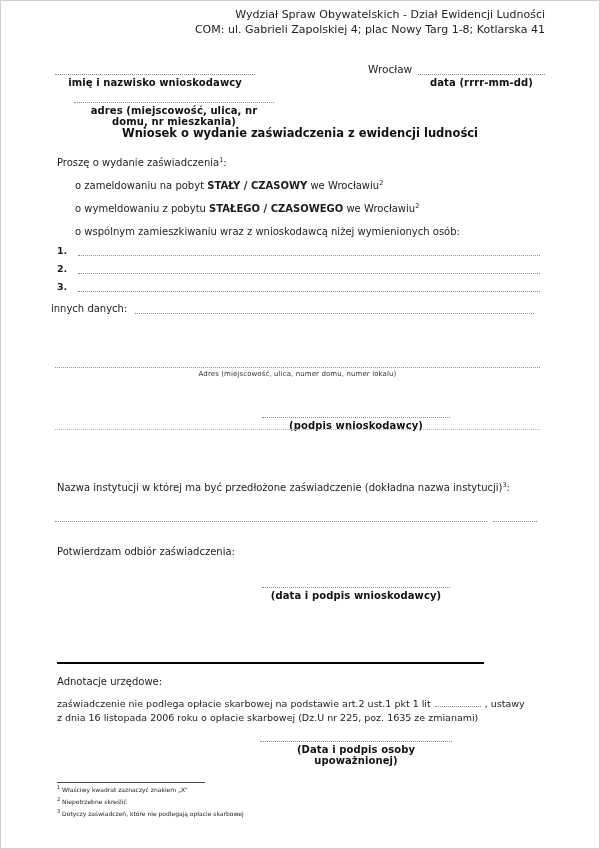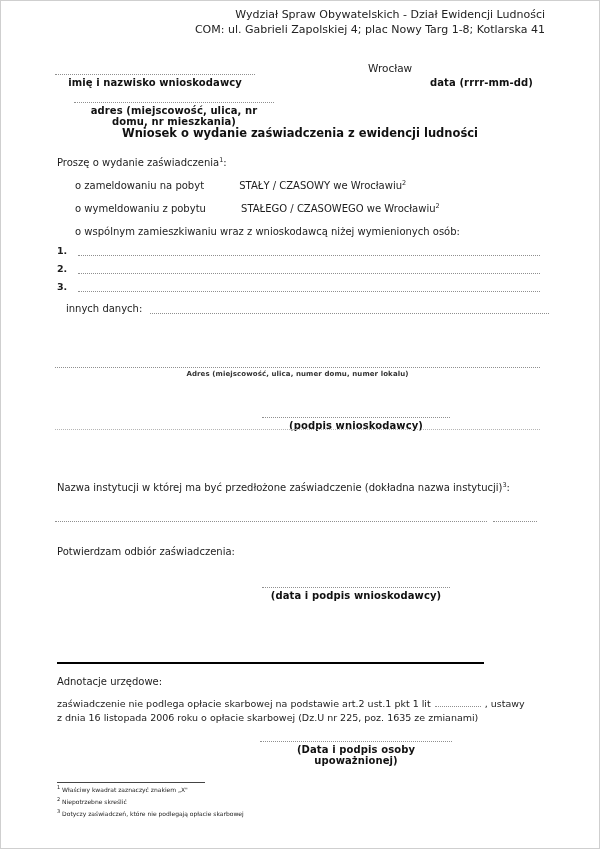--- a/index.html
+++ b/index.html
@@ -18,27 +18,27 @@
   .fill-line { border-bottom: 1px dotted #8f8f8f; }
   .fill-line.light { border-bottom: 1px dotted #b5b5b5; }
   .field-label {
     font-size: 10px;
     font-weight: bold;
     color: #111;
     text-align: center;
     padding-top: 2px;
     letter-spacing: 0.1px;
   }
-  .field-label.regular { font-weight: bold; font-size: 7px; color: #333; }
+  .field-label.regular { font-weight: normal; font-size: 7px; color: #333; }
   .header-block { text-align: right; line-height: 1.35; }
   .header-line1 { font-size: 11px; color: #222; text-align: right; }
   .header-line2 { font-size: 11px; color: #222; }
   .form-title { text-align: center; font-weight: bold; font-size: 11.5px; color: #111; }
   .option-row { font-size: 10px; }
-  .option-row b { font-weight: normal; margin-left: 32px; }
+  .option-row b { font-weight: bold; }
   sup { font-size: 6.5px; vertical-align: super; line-height: 0; }
   .num-row { display: flex; align-items: flex-end; }
   .num-label { font-size: 9.5px; font-weight: bold; width: 21px; flex: none; }
   .num-row .fill-line { flex: 1; height: 100%; }
   .inline-blank {
     display: inline-block;
     width: 46px;
     border-bottom: 1px dotted #8f8f8f;
     margin: 0 4px;
     height: 9px;
@@ -58,21 +58,21 @@
     <div class="header-line1">Wydział Spraw Obywatelskich - Dział Ewidencji Ludności</div>
     <div class="header-line2">COM:  ul. Gabrieli Zapolskiej 4; plac Nowy Targ 1-8; Kotlarska 41</div>
   </div>
 
   <div class="abs" style="left:55px; top:63px; width:200px;">
     <div class="fill-line" style="height:12px;"></div>
     <div class="field-label">imię i nazwisko wnioskodawcy</div>
   </div>
 
   <div class="abs" style="left:368px; top:62px; width:177px;">
-    <div style="display:flex; align-items:flex-start;flex-direction:column;">
+    <div style="display:flex; align-items:center;">
       <span class="txt" style="font-size:10.5px;">Wrocław</span>
       <div class="fill-line" style="flex:1; margin-left:6px; height:13px;"></div>
     </div>
     <div class="field-label" style="margin-left:50px;">data (rrrr-mm-dd)</div>
   </div>
 
   <div class="abs" style="left:55px; top:91px; width:200px;margin-left:19px;">
     <div class="fill-line" style="height:12px;"></div>
     <div class="field-label">adres (miejscowość, ulica, nr domu, nr mieszkania)</div>
   </div>
@@ -93,21 +93,21 @@
   </div>
   <div class="abs num-row" style="left:57px; top:260px; width:483px; height:14px;">
     <span class="num-label">2.</span>
     <div class="fill-line"></div>
   </div>
   <div class="abs num-row" style="left:57px; top:278px; width:483px; height:14px;">
     <span class="num-label">3.</span>
     <div class="fill-line"></div>
   </div>
 
-  <div class="abs" style="left:66px; top:300px; width:483px; display:flex; align-items:flex-end; height:14px;">
+  <div class="abs" style="left:51px; top:300px; width:483px; display:flex; align-items:flex-end; height:14px;">
     <span class="txt">innych danych:</span>
     <div class="fill-line" style="flex:1; margin-left:8px; height:100%;"></div>
   </div>
 
 
   <div class="abs" style="left:55px; top:356px; width:485px;">
     <div class="fill-line" style="height:12px;"></div>
     <div class="field-label regular">Adres (miejscowość, ulica, numer domu, numer lokalu)</div>
   </div>
 

